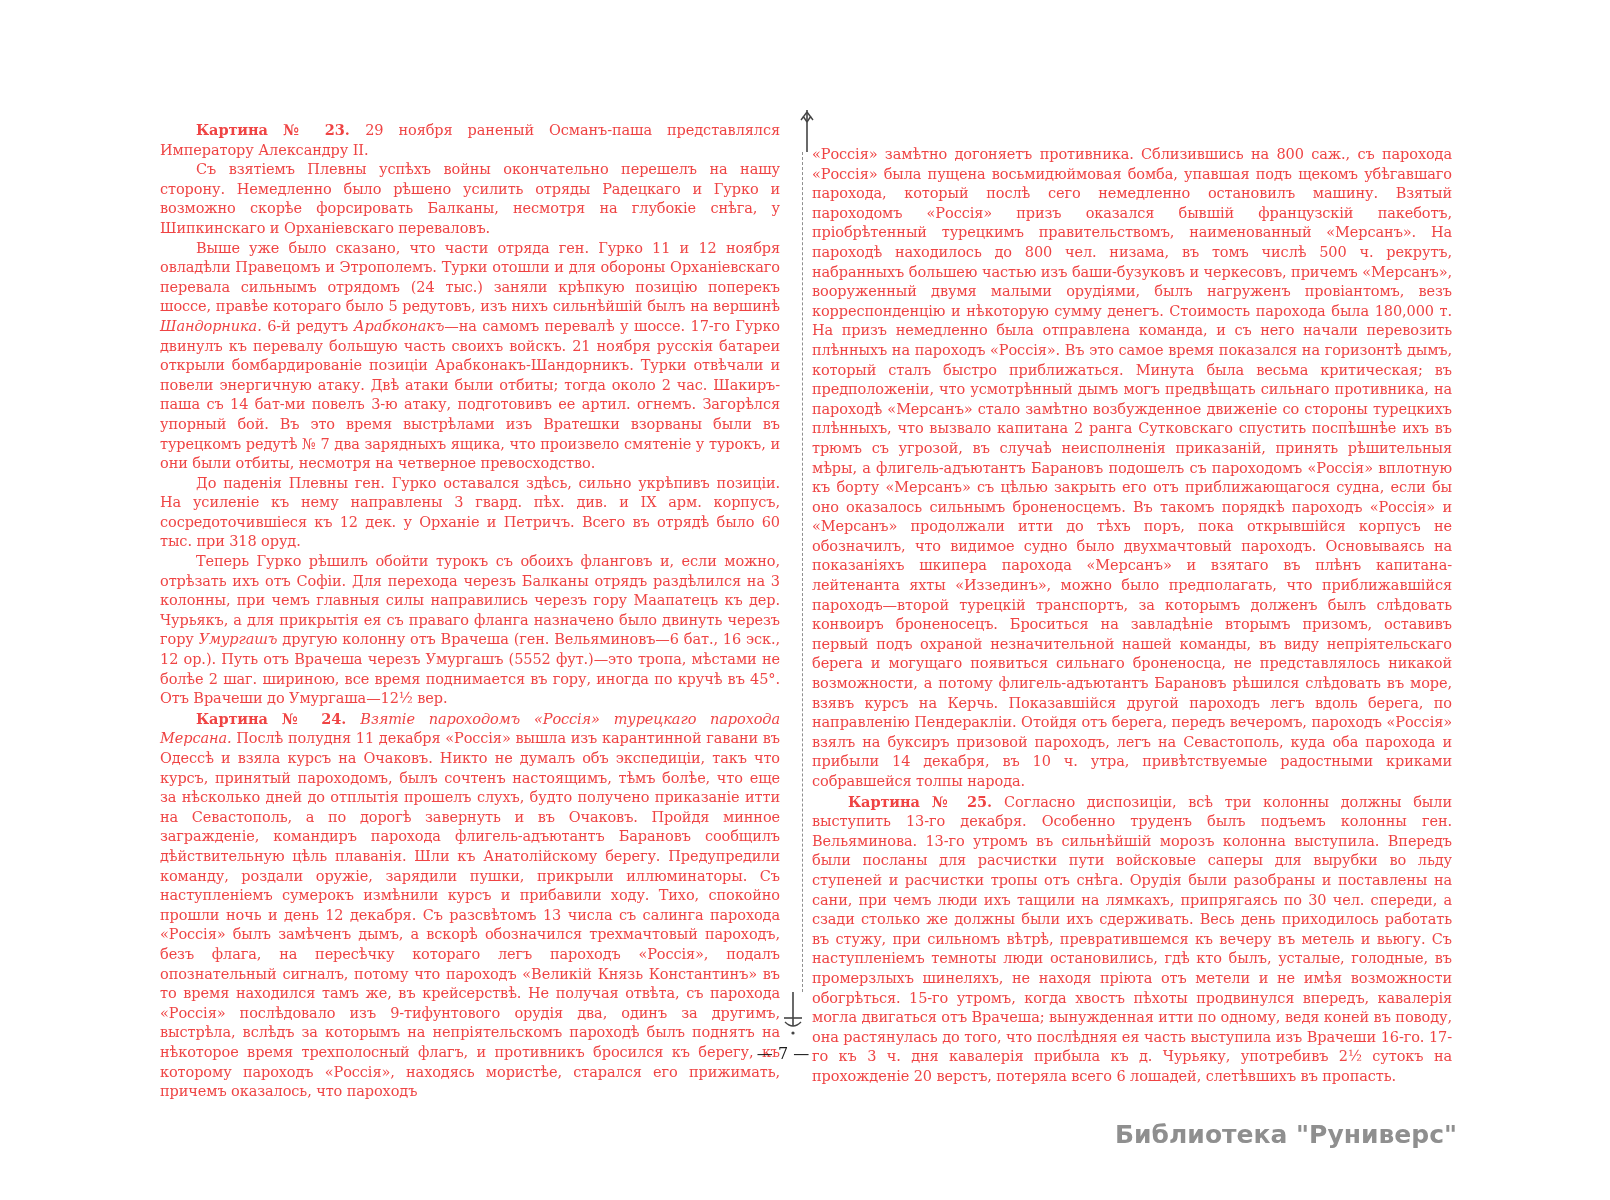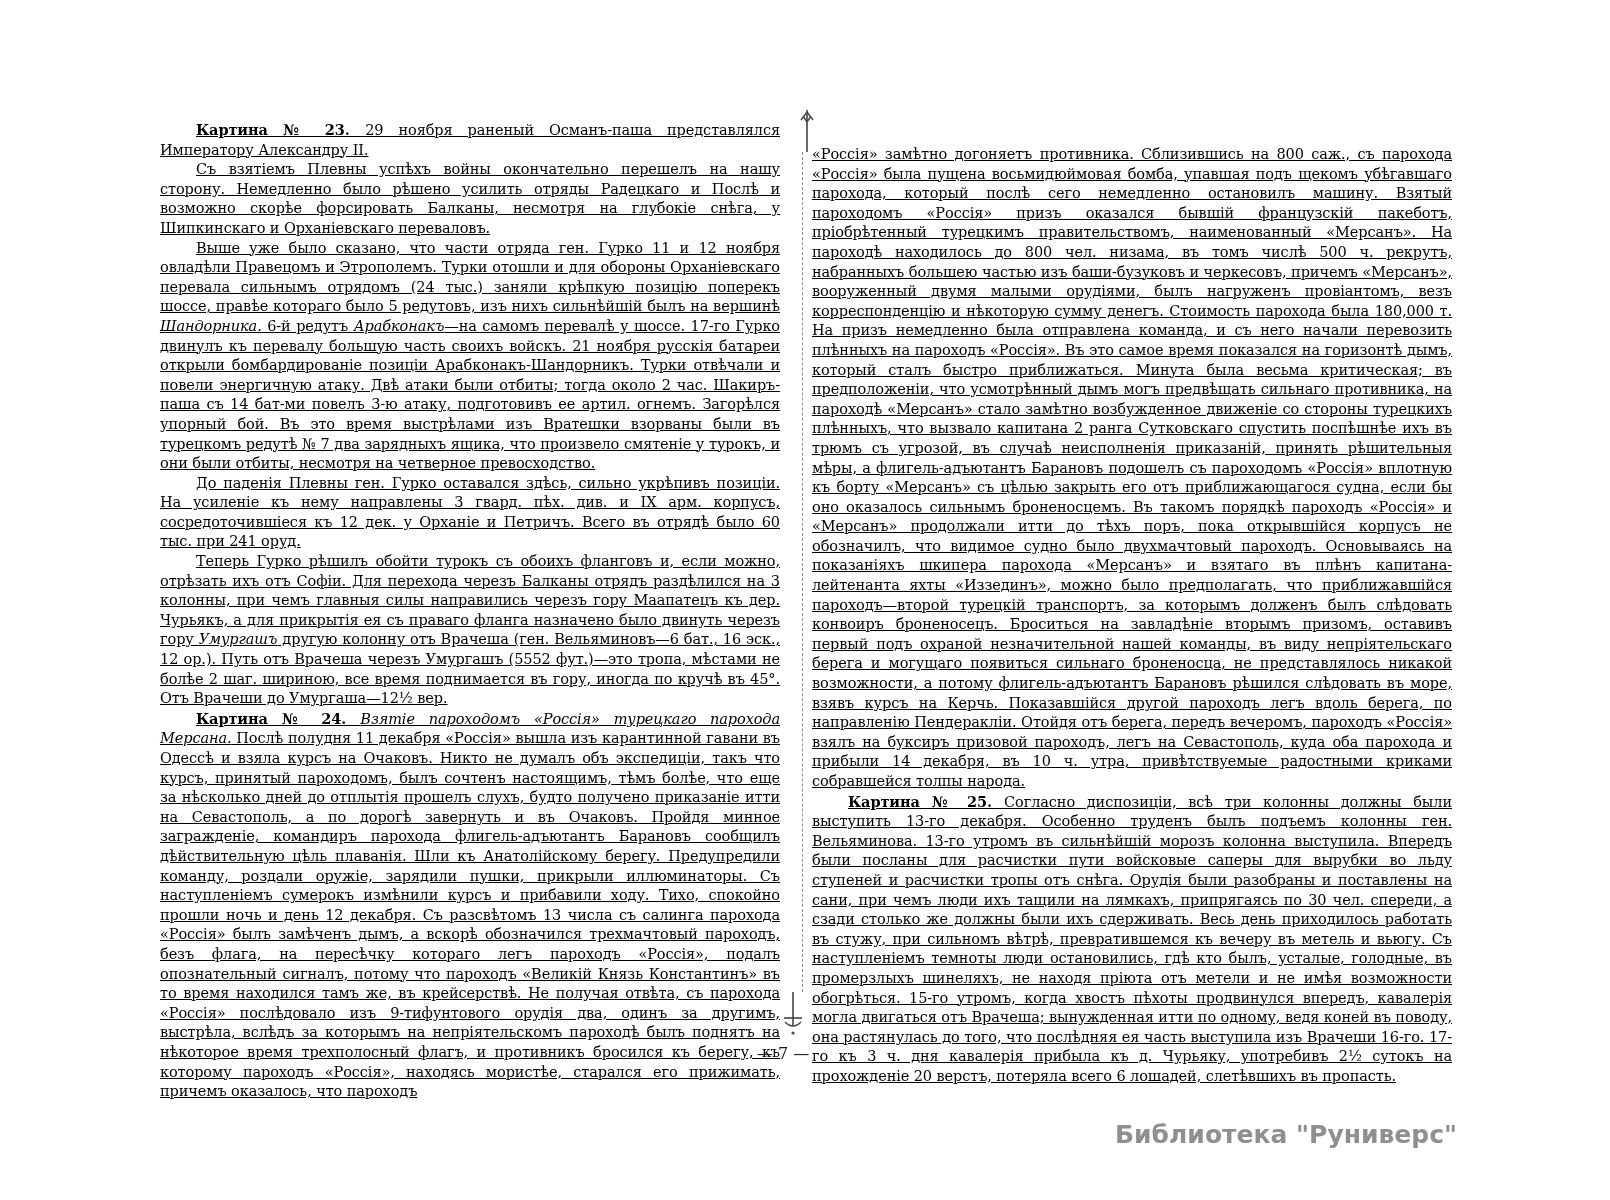--- a/index.html
+++ b/index.html
@@ -15,26 +15,25 @@
     font-family: "DejaVu Serif", "Liberation Serif", serif;
   }
   .page {
     position: absolute;
     inset: 0;
     background: #ffffff;
   }
   .col {
     position: absolute;
     top: 120px;
-    color: #000000;
+    color: #ef4444;
     font-size: 14.5px;
     line-height: 19.6px;
     letter-spacing: -0.1px;
     text-align: justify;
-    text-decoration: underline;
   }
   .col-left  { left: 160px; width: 620px; }
   .col-right { left: 812px; width: 640px; }
   p.para { margin: 0; text-indent: 36px; }
   p.para.no-indent { text-indent: 0; margin-top: 25px; }
   .seg-bold   { font-weight: bold; }
   .seg-italic { font-style: italic; }
   .divider-line {
     position: absolute;
     left: 802px;
@@ -66,23 +65,23 @@
     white-space: nowrap;
   }
 </style>
 </head>
 <body>
 
 <div class="page">
 
   <div class="col col-left">
       <p class="para"><span class="seg-bold">Картина № 23. </span><span>29 ноября раненый Османъ-паша представлялся Императору Александру II.</span></p>
-      <p class="para"><span>Съ взятіемъ Плевны успѣхъ войны окончательно перешелъ на нашу сторону. Немедленно было рѣшено усилить отряды Радецкаго и Послѣ и возможно скорѣе форсировать Балканы, несмотря на глубокіе снѣга, у Шипкинскаго и Орханіевскаго переваловъ.</span></p>
+      <p class="para"><span>Съ взятіемъ Плевны успѣхъ войны окончательно перешелъ на нашу сторону. Немедленно было рѣшено усилить отряды Радецкаго и Гурко и возможно скорѣе форсировать Балканы, несмотря на глубокіе снѣга, у Шипкинскаго и Орханіевскаго переваловъ.</span></p>
       <p class="para"><span>Выше уже было сказано, что части отряда ген. Гурко 11 и 12 ноября овладѣли Правецомъ и Этрополемъ. Турки отошли и для обороны Орханіевскаго перевала сильнымъ отрядомъ (24 тыс.) заняли крѣпкую позицію поперекъ шоссе, правѣе котораго было 5 редутовъ, изъ нихъ сильнѣйшій былъ на вершинѣ </span><span class="seg-italic">Шандорника.</span><span> 6-й редутъ </span><span class="seg-italic">Арабконакъ</span><span>—на самомъ перевалѣ у шоссе. 17-го Гурко двинулъ къ перевалу большую часть своихъ войскъ. 21 ноября русскія батареи открыли бомбардированіе позиціи Арабконакъ-Шандорникъ. Турки отвѣчали и повели энергичную атаку. Двѣ атаки были отбиты; тогда около 2 час. Шакиръ-паша съ 14 бат-ми повелъ 3-ю атаку, подготовивъ ее артил. огнемъ. Загорѣлся упорный бой. Въ это время выстрѣлами изъ Вратешки взорваны были въ турецкомъ редутѣ № 7 два зарядныхъ ящика, что произвело смятеніе у турокъ, и они были отбиты, несмотря на четверное превосходство.</span></p>
-      <p class="para"><span>До паденія Плевны ген. Гурко оставался здѣсь, сильно укрѣпивъ позиціи. На усиленіе къ нему направлены 3 гвард. пѣх. див. и IX арм. корпусъ, сосредоточившіеся къ 12 дек. у Орханіе и Петричъ. Всего въ отрядѣ было 60 тыс. при 241 оруд.</span></p>
+      <p class="para"><span>До паденія Плевны ген. Гурко оставался здѣсь, сильно укрѣпивъ позиціи. На усиленіе къ нему направлены 3 гвард. пѣх. див. и IX арм. корпусъ, сосредоточившіеся къ 12 дек. у Орханіе и Петричъ. Всего въ отрядѣ было 60 тыс. при 318 оруд.</span></p>
       <p class="para"><span>Теперь Гурко рѣшилъ обойти турокъ съ обоихъ фланговъ и, если можно, отрѣзать ихъ отъ Софіи. Для перехода черезъ Балканы отрядъ раздѣлился на 3 колонны, при чемъ главныя силы направились черезъ гору Маапатецъ къ дер. Чурьякъ, а для прикрытія ея съ праваго фланга назначено было двинуть черезъ гору </span><span class="seg-italic">Умургашъ</span><span> другую колонну отъ Врачеша (ген. Вельяминовъ—6 бат., 16 эск., 12 ор.). Путь отъ Врачеша черезъ Умургашъ (5552 фут.)—это тропа, мѣстами не болѣе 2 шаг. шириною, все время поднимается въ гору, иногда по кручѣ въ 45°. Отъ Врачеши до Умургаша—12½ вер.</span></p>
       <p class="para"><span class="seg-bold">Картина № 24. </span><span class="seg-italic">Взятіе пароходомъ «Россія» турецкаго парохода Мерсана.</span><span> Послѣ полудня 11 декабря «Россія» вышла изъ карантинной гавани въ Одессѣ и взяла курсъ на Очаковъ. Никто не думалъ объ экспедиціи, такъ что курсъ, принятый пароходомъ, былъ сочтенъ настоящимъ, тѣмъ болѣе, что еще за нѣсколько дней до отплытія прошелъ слухъ, будто получено приказаніе итти на Севастополь, а по дорогѣ завернуть и въ Очаковъ. Пройдя минное загражденіе, командиръ парохода флигель-адъютантъ Барановъ сообщилъ дѣйствительную цѣль плаванія. Шли къ Анатолійскому берегу. Предупредили команду, роздали оружіе, зарядили пушки, прикрыли иллюминаторы. Съ наступленіемъ сумерокъ измѣнили курсъ и прибавили ходу. Тихо, спокойно прошли ночь и день 12 декабря. Съ разсвѣтомъ 13 числа съ салинга парохода «Россія» былъ замѣченъ дымъ, а вскорѣ обозначился трехмачтовый пароходъ, безъ флага, на пересѣчку котораго легъ пароходъ «Россія», подалъ опознательный сигналъ, потому что пароходъ «Великій Князь Константинъ» въ то время находился тамъ же, въ крейсерствѣ. Не получая отвѣта, съ парохода «Россія» послѣдовало изъ 9-тифунтового орудія два, одинъ за другимъ, выстрѣла, вслѣдъ за которымъ на непріятельскомъ пароходѣ былъ поднятъ на нѣкоторое время трехполосный флагъ, и противникъ бросился къ берегу, къ которому пароходъ «Россія», находясь мористѣе, старался его прижимать, причемъ оказалось, что пароходъ</span></p>
     </div>
 
   <div class="col col-right">
       <p class="para no-indent"><span>«Россія» замѣтно догоняетъ противника. Сблизившись на 800 саж., съ парохода «Россія» была пущена восьмидюймовая бомба, упавшая подъ щекомъ убѣгавшаго парохода, который послѣ сего немедленно остановилъ машину. Взятый пароходомъ «Россія» призъ оказался бывшій французскій пакеботъ, пріобрѣтенный турецкимъ правительствомъ, наименованный «Мерсанъ». На пароходѣ находилось до 800 чел. низама, въ томъ числѣ 500 ч. рекрутъ, набранныхъ большею частью изъ баши-бузуковъ и черкесовъ, причемъ «Мерсанъ», вооруженный двумя малыми орудіями, былъ нагруженъ провіантомъ, везъ корреспонденцію и нѣкоторую сумму денегъ. Стоимость парохода была 180,000 т. На призъ немедленно была отправлена команда, и съ него начали перевозить плѣнныхъ на пароходъ «Россія». Въ это самое время показался на горизонтѣ дымъ, который сталъ быстро приближаться. Минута была весьма критическая; въ предположеніи, что усмотрѣнный дымъ могъ предвѣщать сильнаго противника, на пароходѣ «Мерсанъ» стало замѣтно возбужденное движеніе со стороны турецкихъ плѣнныхъ, что вызвало капитана 2 ранга Сутковскаго спустить поспѣшнѣе ихъ въ трюмъ съ угрозой, въ случаѣ неисполненія приказаній, принять рѣшительныя мѣры, а флигель-адъютантъ Барановъ подошелъ съ пароходомъ «Россія» вплотную къ борту «Мерсанъ» съ цѣлью закрыть его отъ приближающагося судна, если бы оно оказалось сильнымъ броненосцемъ. Въ такомъ порядкѣ пароходъ «Россія» и «Мерсанъ» продолжали итти до тѣхъ поръ, пока открывшійся корпусъ не обозначилъ, что видимое судно было двухмачтовый пароходъ. Основываясь на показаніяхъ шкипера парохода «Мерсанъ» и взятаго въ плѣнъ капитана-лейтенанта яхты «Иззединъ», можно было предполагать, что приближавшійся пароходъ—второй турецкій транспортъ, за которымъ долженъ былъ слѣдовать конвоиръ броненосецъ. Броситься на завладѣніе вторымъ призомъ, оставивъ первый подъ охраной незначительной нашей команды, въ виду непріятельскаго берега и могущаго появиться сильнаго броненосца, не представлялось никакой возможности, а потому флигель-адъютантъ Барановъ рѣшился слѣдовать въ море, взявъ курсъ на Керчь. Показавшійся другой пароходъ легъ вдоль берега, по направленію Пендеракліи. Отойдя отъ берега, передъ вечеромъ, пароходъ «Россія» взялъ на буксиръ призовой пароходъ, легъ на Севастополь, куда оба парохода и прибыли 14 декабря, въ 10 ч. утра, привѣтствуемые радостными криками собравшейся толпы народа.</span></p>
       <p class="para"><span class="seg-bold">Картина № 25. </span><span>Согласно диспозиціи, всѣ три колонны должны были выступить 13-го декабря. Особенно труденъ былъ подъемъ колонны ген. Вельяминова. 13-го утромъ въ сильнѣйшій морозъ колонна выступила. Впередъ были посланы для расчистки пути войсковые саперы для вырубки во льду ступеней и расчистки тропы отъ снѣга. Орудія были разобраны и поставлены на сани, при чемъ люди ихъ тащили на лямкахъ, припрягаясь по 30 чел. спереди, а сзади столько же должны были ихъ сдерживать. Весь день приходилось работать въ стужу, при сильномъ вѣтрѣ, превратившемся къ вечеру въ метель и вьюгу. Съ наступленіемъ темноты люди остановились, гдѣ кто былъ, усталые, голодные, въ промерзлыхъ шинеляхъ, не находя пріюта отъ метели и не имѣя возможности обогрѣться. 15-го утромъ, когда хвостъ пѣхоты продвинулся впередъ, кавалерія могла двигаться отъ Врачеша; вынужденная итти по одному, ведя коней въ поводу, она растянулась до того, что послѣдняя ея часть выступила изъ Врачеши 16-го. 17-го къ 3 ч. дня кавалерія прибыла къ д. Чурьяку, употребивъ 2½ сутокъ на прохожденіе 20 верстъ, потеряла всего 6 лошадей, слетѣвшихъ въ пропасть.</span></p>
     </div>
 
   <div class="mark-top">

